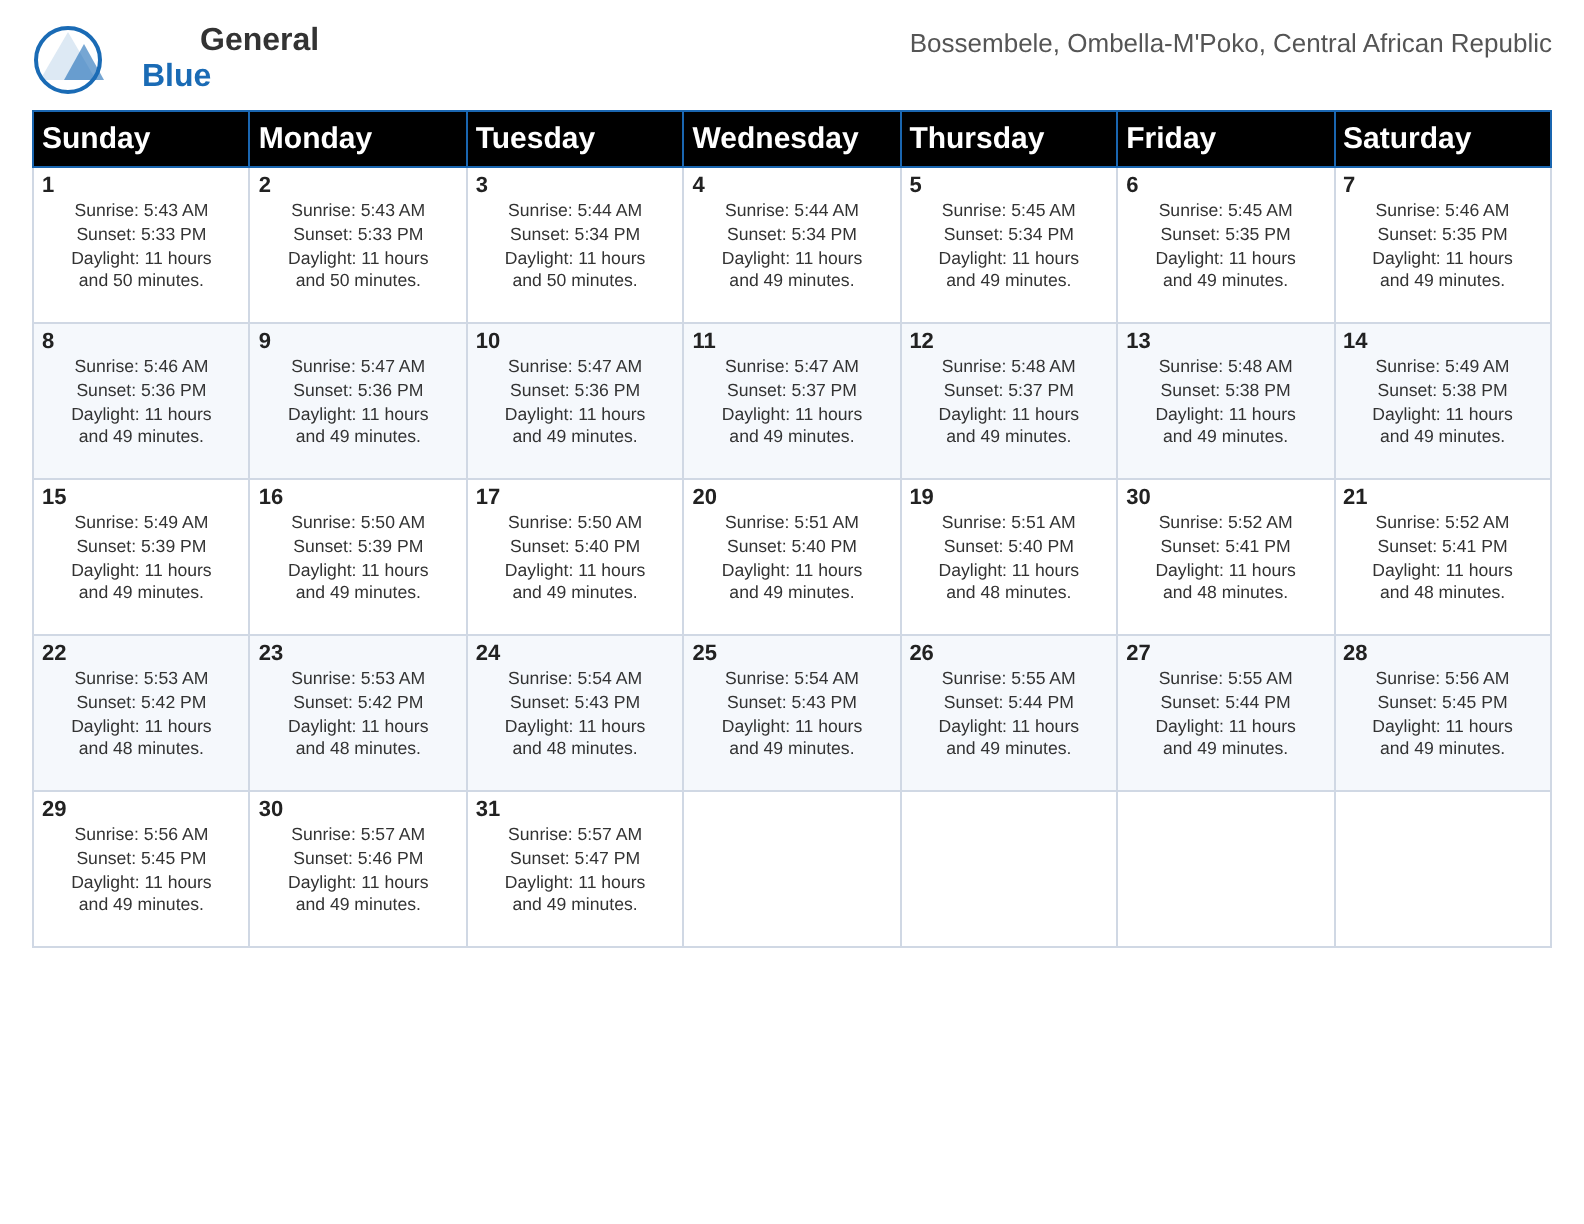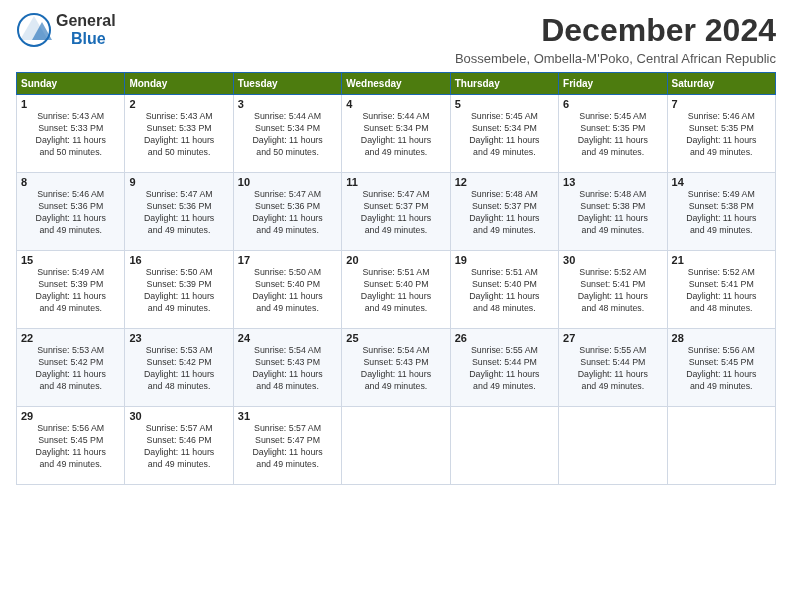--- a/index.html
+++ b/index.html
@@ -34,25 +34,25 @@
       color: #555;
       margin-top: 2px;
     }
     .calendar {
       width: 100%;
       border-collapse: collapse;
       margin-top: 6px;
       font-size: 9.5px;
     }
     .calendar thead th {
-      background: #4d7c0f;
+      background: #000000;
       color: white;
       padding: 5px 4px;
       text-align: left;
-      font-size: 10px;
+      font-size: 15px;
       font-weight: bold;
       border: 1px solid #1a66b0;
     }
     .calendar tbody td {
       border: 1px solid #d0d8e4;
       vertical-align: top;
       padding: 3px 4px;
       width: calc(100% / 7);
       height: 78px;
       background: #fff;
@@ -83,20 +83,21 @@
       align-items: center;
       gap: 0;
     }
     .logo-words {
       line-height: 1.15;
     }
     .logo-general {
       font-size: 16px;
       font-weight: bold;
       color: #333;
+      margin-left: 44px;
     }
     .logo-blue-word {
       font-size: 16px;
       font-weight: bold;
       color: #1a6bb5;
       margin-left: 15px;
     }
   </style>
 </head>
 <body>
@@ -110,21 +111,20 @@
           <polygon points="18,4 32,28 4,28" fill="#1a6bb5" opacity="0.15"></polygon>
           <polygon points="26,10 36,28 16,28" fill="#1a6bb5" opacity="0.6"></polygon>
         </svg>
       </div>
       <div class="logo-words">
         <div class="logo-general">General</div>
         <div class="logo-blue-word">Blue</div>
       </div>
     </div>
     <div class="title-area">
-      <div class="month-title">December 2024</div>
       <div class="subtitle">Bossembele, Ombella-M'Poko, Central African Republic</div>
     </div>
   </div>
 
   <table class="calendar">
     <thead>
       <tr>
         <th>Sunday</th>
         <th>Monday</th>
         <th>Tuesday</th>

